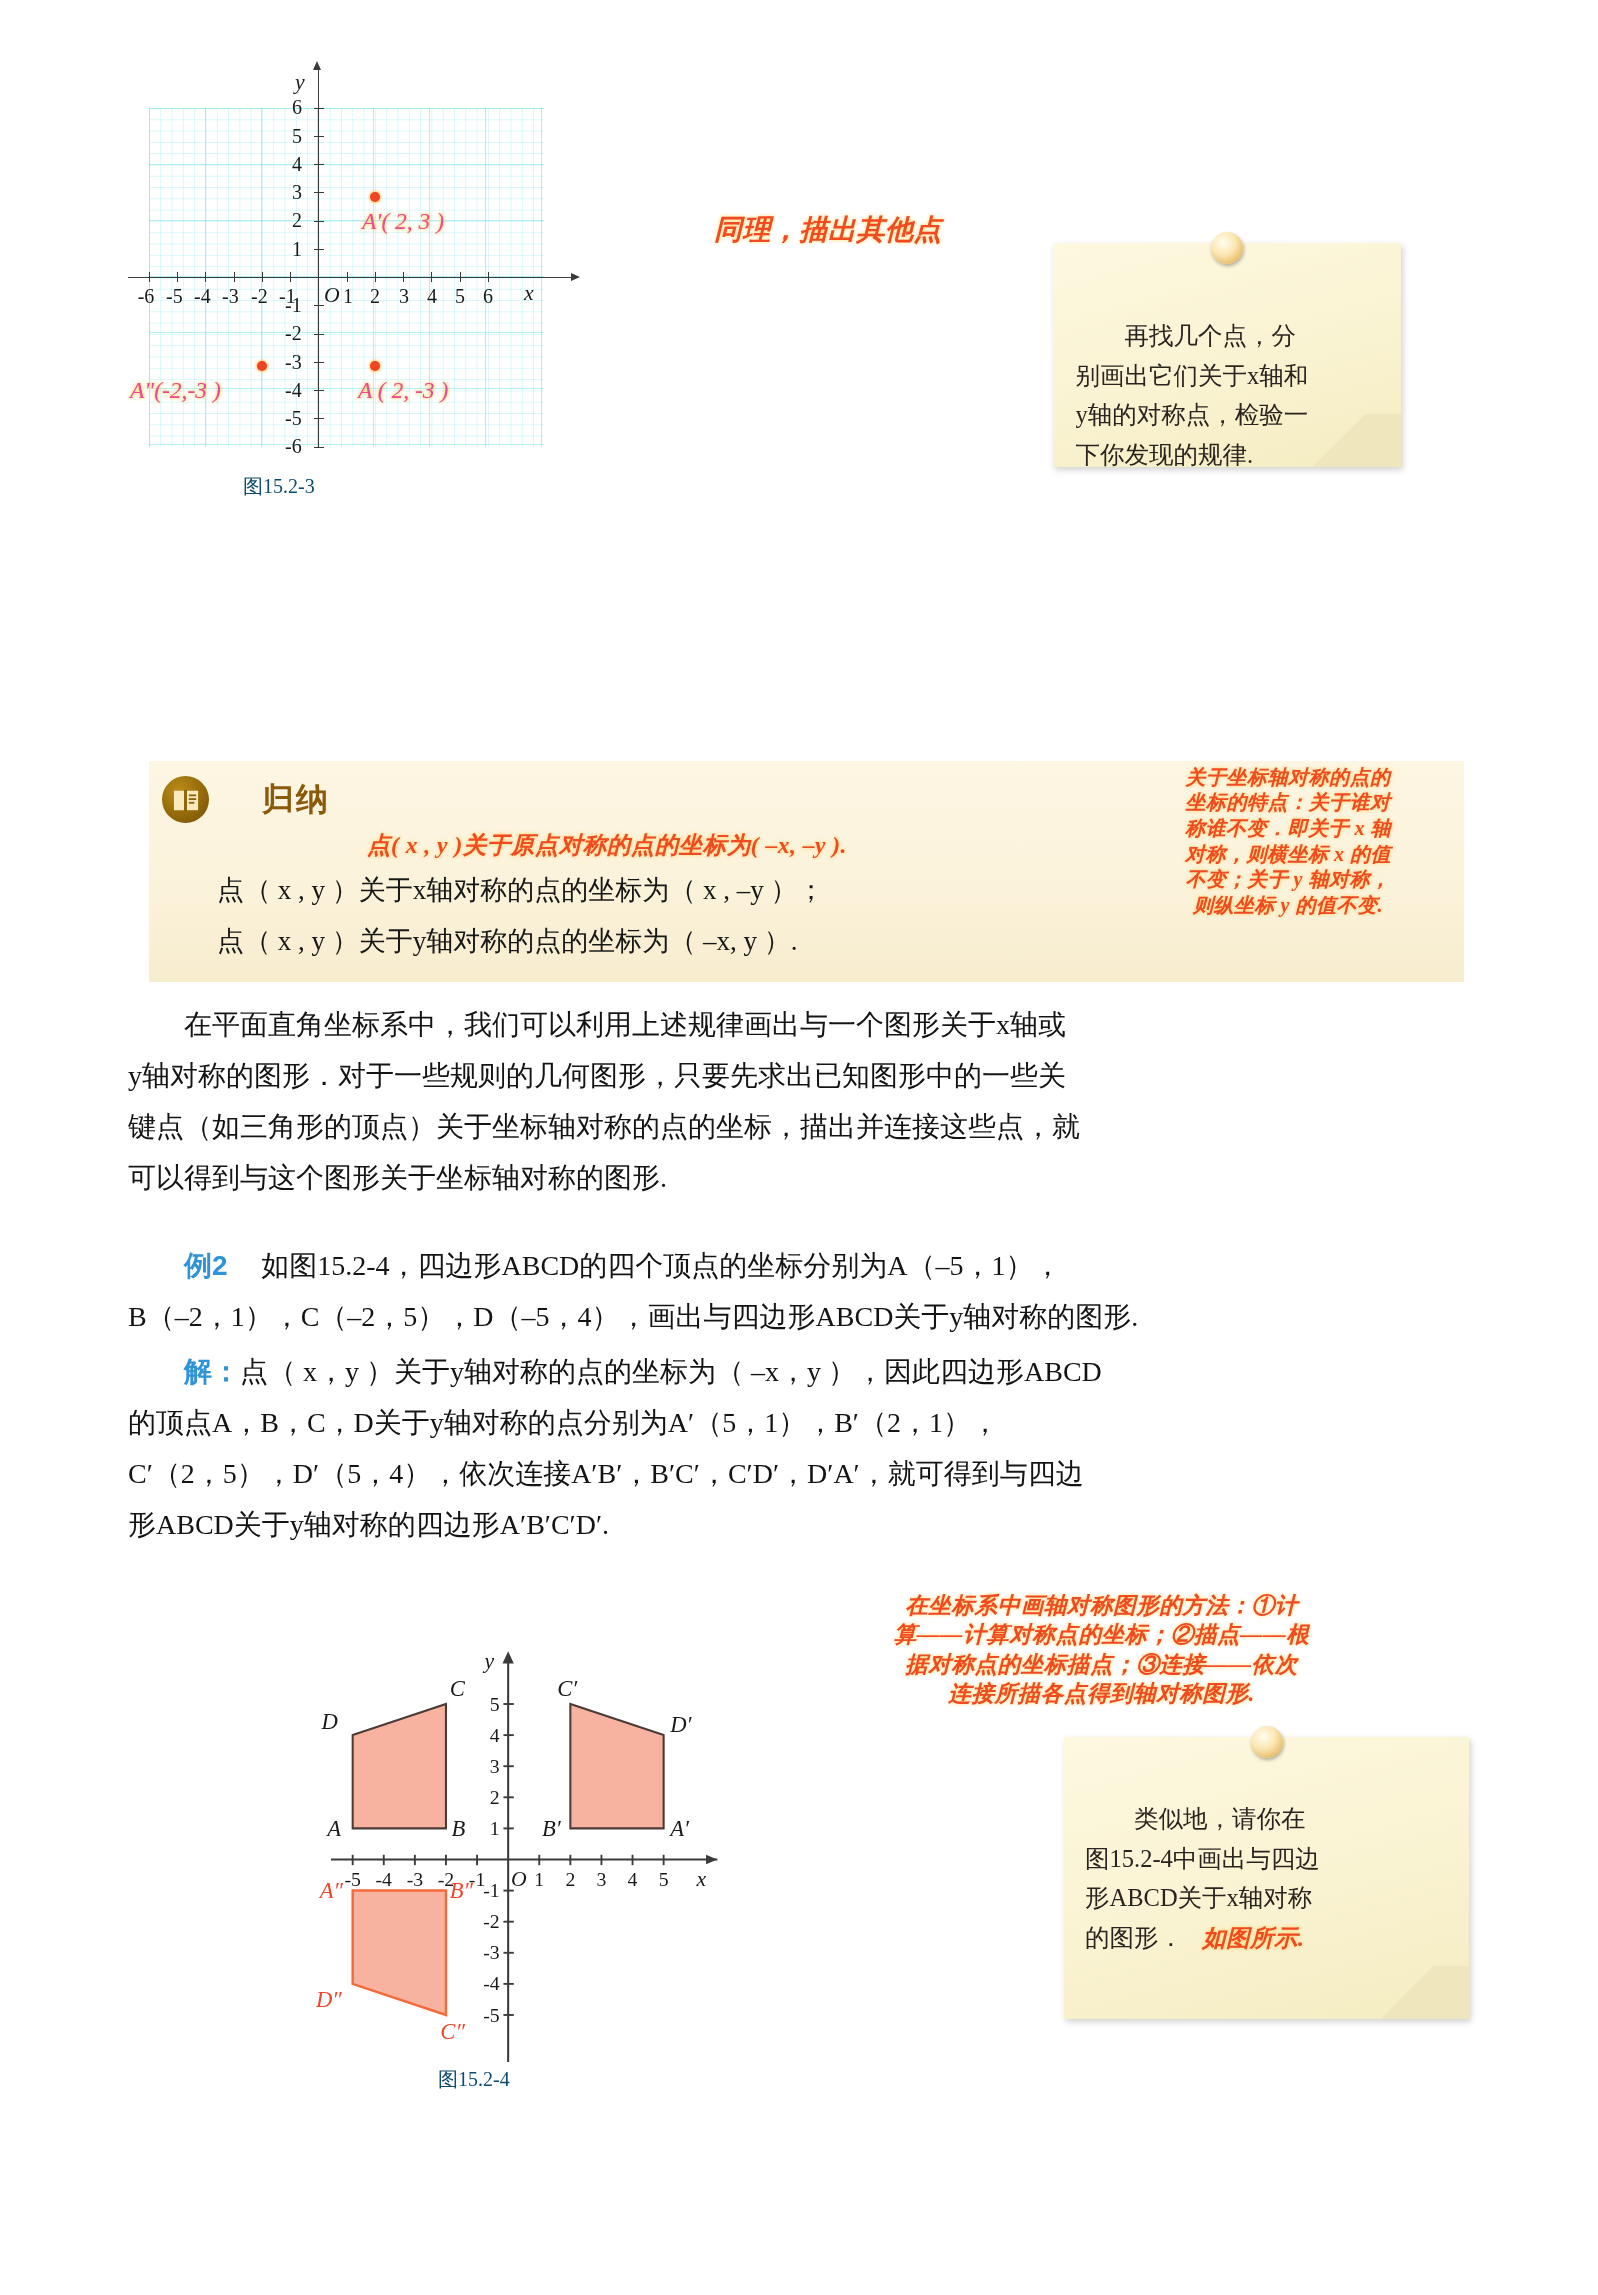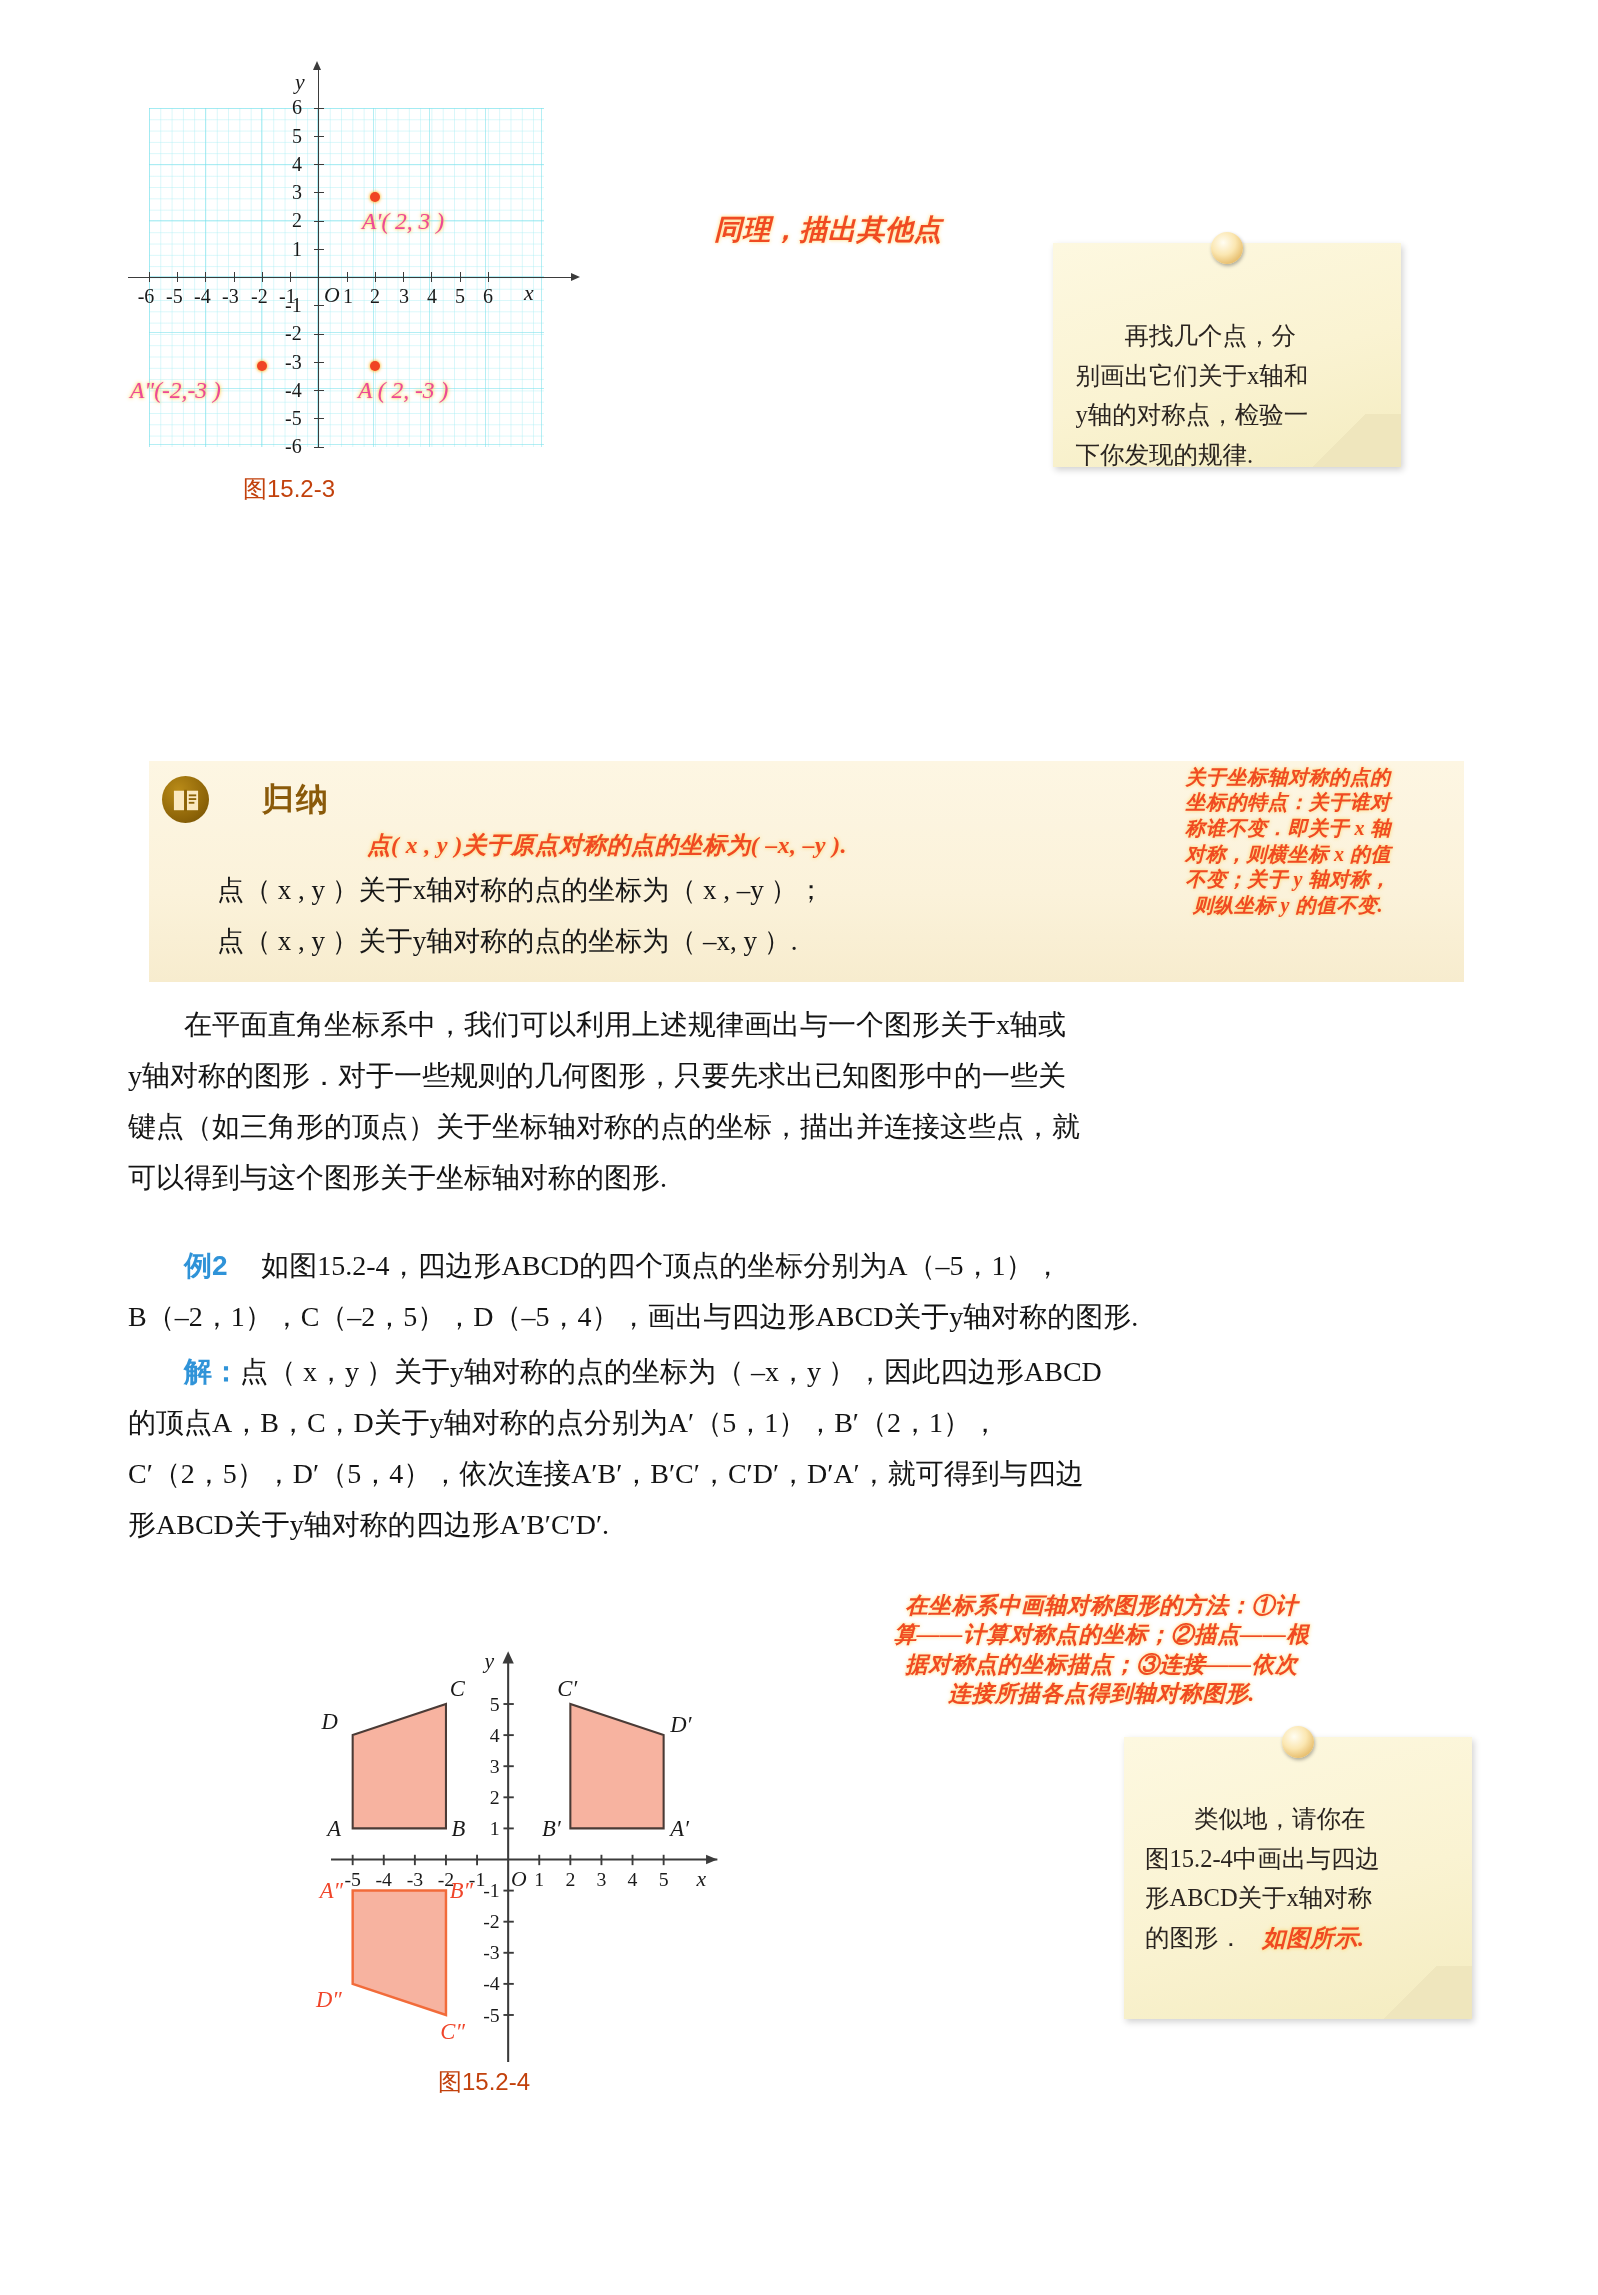--- a/index.html
+++ b/index.html
@@ -48,21 +48,21 @@
   .tickh{position:absolute;width:0;height:10.4px;border-left:1.9px solid #3b3b3b;}
   .tickv{position:absolute;height:0;width:10.4px;border-top:1.9px solid #3b3b3b;}
   .axlbl{position:absolute;font-size:20px;font-family:"Liberation Serif",serif;color:#1a1a1a;white-space:nowrap;}
   .axname{position:absolute;font-size:21.7px;font-style:italic;font-family:"Liberation Serif",serif;}
   .redpt{position:absolute;width:10.4px;height:10.4px;border-radius:50%;
          background:#f04423;box-shadow:0 0 2.8px 0.9px rgba(255,190,60,.85);}
   .redlbl{position:absolute;color:#ec4899;font-size:23.5px;font-style:italic;
           font-family:"Liberation Serif",serif;white-space:nowrap;
           text-shadow:0 0 4.7px rgba(255,205,70,.95),0 0 1.9px rgba(255,215,90,.9);}
 
-  .figcap{position:absolute;font-size:24px;font-family:Liberation Sans, sans-serif;color:#c2410c;white-space:nowrap;}
+  .figcap{position:absolute;font-size:20px;font-family:Liberation Serif, serif;color:#0c4a6e;white-space:nowrap;}
 
   
   .hand{
     color:#f04a22;
     font-family:"Liberation Serif","DejaVu Serif",serif;
     font-style:italic;
     font-weight:bold;
     letter-spacing:0.5px;
     text-shadow:0 0 3.8px rgba(255,200,60,.8);
     text-align:center;
@@ -270,21 +270,21 @@
     <div>形ABCD关于y轴对称的四边形A′B′C′D′.</div>
   </div>
 
   <div id="note2" class="hand">
     <div>在坐标系中画轴对称图形的方法：①计</div>
     <div>算——计算对称点的坐标；②描点——根</div>
     <div>据对称点的坐标描点；③连接——依次</div>
     <div>连接所描各点得到轴对称图形.</div>
   </div>
 
-  <div class="sticky" id="sticky2" style="left:1124px;top:1737px;width:348px;height:282px;">
+  <div class="sticky" id="sticky2" style="left:1064px;top:1737px;width:405px;height:282px;">
     <div class="pin" style="top:-11.3px"></div>
     <div style="position:absolute;left:21px;top:62px;right:15px;">
       <p class="ind">类似地，请你在</p>
       <p>图15.2-4中画出与四边</p>
       <p>形ABCD关于x轴对称</p>
       <p>
         <span>的图形．</span>
         <span class="hand" style="margin-left:13px;font-size:23.5px">如图所示.</span>
       </p>
     </div>

